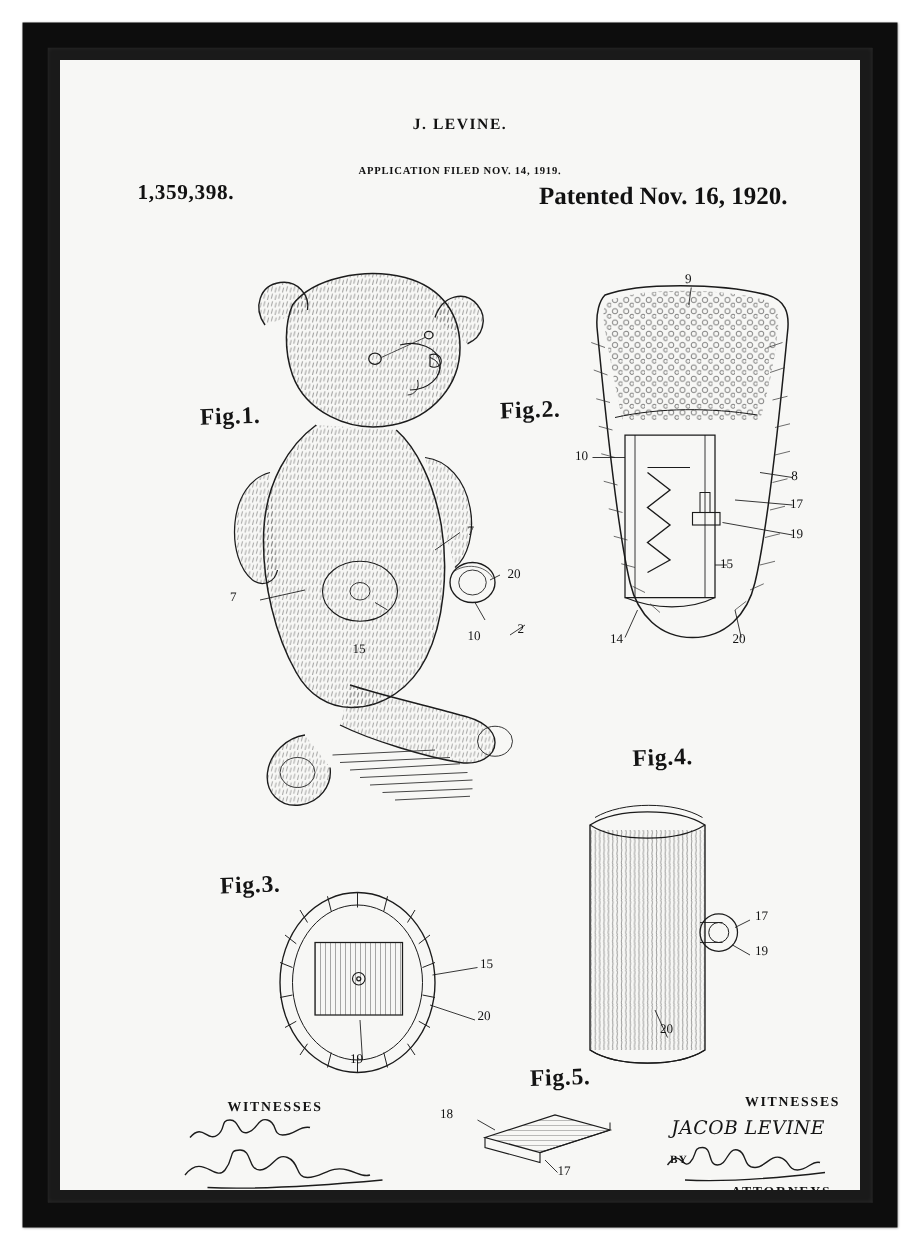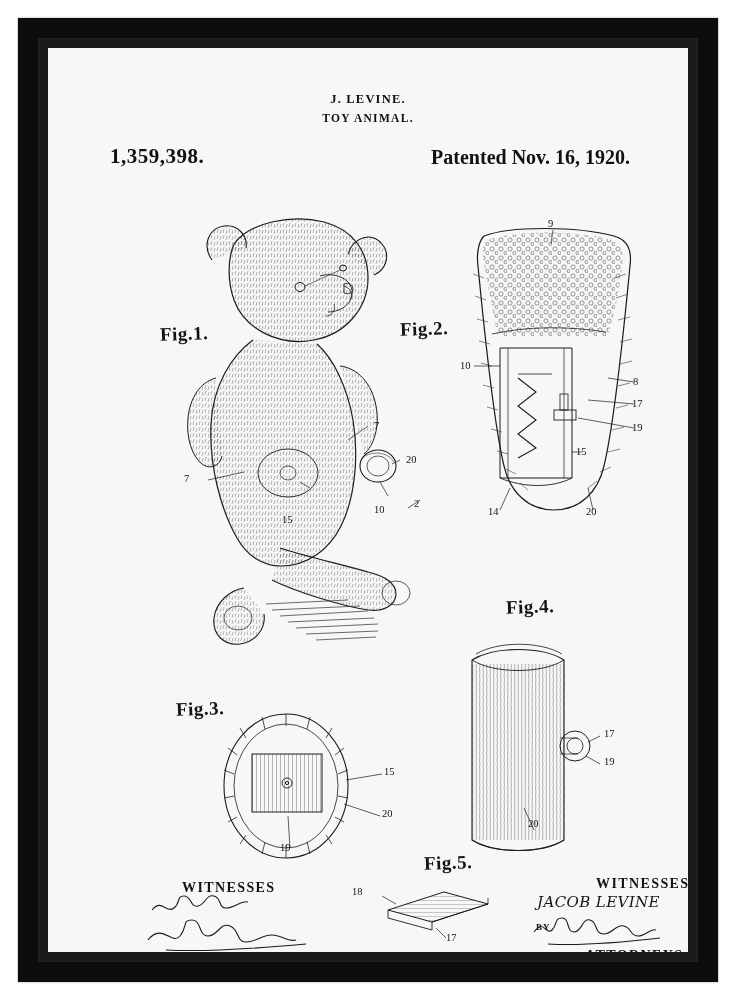--- a/index.html
+++ b/index.html
@@ -68,21 +68,21 @@
   .hdr-filed {
     top: 83px;
     font-size: 8.5px;
     letter-spacing: 0.6px;
     font-weight: bold;
   }
   .patent-number {
     position: absolute;
     left: 62px;
     top: 96px;
-    font-size: 21px;
+    font-size: 17px;
     font-weight: bold;
     letter-spacing: 0.5px;
     color: #111;
   }
   .patent-date {
     position: absolute;
     right: 58px;
     top: 98px;
     font-size: 20px;
     font-weight: bold;
@@ -102,21 +102,21 @@
   .reflabel {
     position: absolute;
     font-size: 10.5px;
     color: #141414;
     font-family: "Liberation Serif", serif;
   }
 
   
   .sig-heading {
     position: absolute;
-    font-size: 14px;
+    font-size: 11px;
     letter-spacing: 1.4px;
     font-weight: bold;
     color: #141414;
   }
   .script {
     position: absolute;
     font-family: "DejaVu Serif", serif;
     font-style: italic;
     color: #141414;
   }
@@ -140,21 +140,21 @@
 </style>
 </head>
 <body>
 
 <div class="frame-outer">
   <div class="frame-bevel"></div>
 
   <div class="paper">
 
     <div class="hdr hdr-inventor">J. LEVINE.</div>
-    <div class="hdr hdr-title">TOY ANIMAL.</div>
+    <div class="hdr hdr-filed">APPLICATION FILED NOV. 14, 1919.</div>
     <div class="patent-number">1,359,398.</div>
     <div class="patent-date">Patented Nov. 16, 1920.</div>
 
     <svg width="640" height="904" viewBox="0 0 640 904" style="position:absolute;left:0;top:0;">
       <defs>
         <pattern id="fur" width="6" height="6" patternUnits="userSpaceOnUse">
           <path d="M1 5 L2 1 M4 6 L5 2" stroke="#3a3a3a" stroke-width="0.45" fill="none"></path>
         </pattern>
         <pattern id="stuff" width="9" height="9" patternUnits="userSpaceOnUse">
           <circle cx="3" cy="3" r="2.1" stroke="#2a2a2a" stroke-width="0.5" fill="none"></circle>

